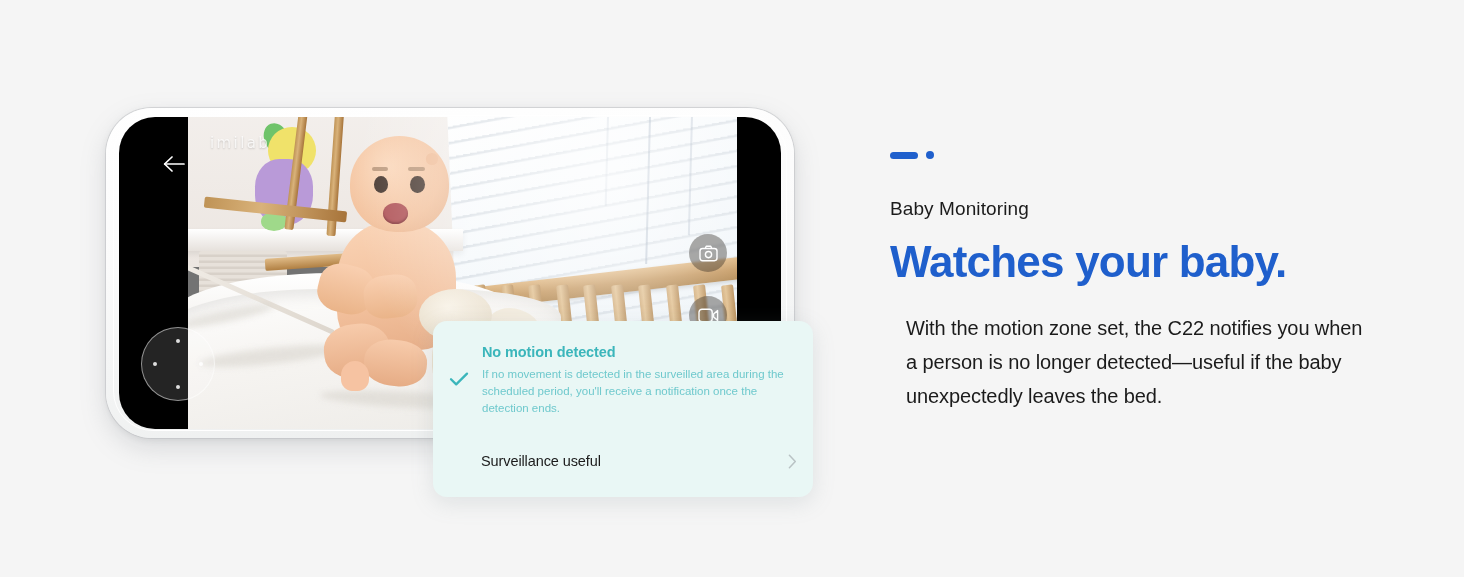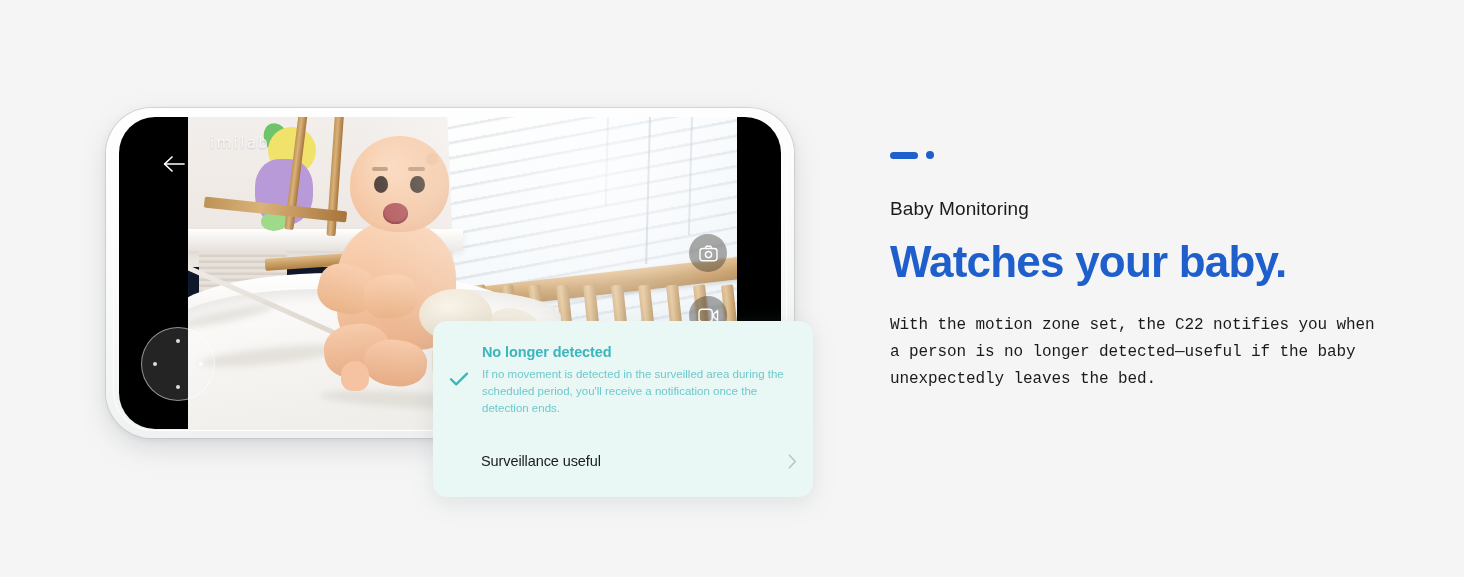--- a/index.html
+++ b/index.html
@@ -61,21 +61,21 @@
   }
 
   
   .video-area {
     position: absolute;
     left: 69px;
     top: 0px;
     width: 549px;
     height: 312px;
     overflow: hidden;
-    background: #0f172a;
+    background: #737373;
   }
 
   
   .scene { position: absolute; inset: 0; }
 
   
   .window {
     position: absolute;
     left: 48%;
     top: -4%;
@@ -478,27 +478,26 @@
   }
   .headline {
     font-size: 44px;
     font-weight: bold;
     color: #1f5fcc;
     margin: 0 0 26px 0;
     letter-spacing: -0.8px;
     line-height: 1.1;
   }
   .paragraph {
-    font-size: 16px;
+    font-size: 20px;
     color: #1b1b1b;
     line-height: 1.68;
-    margin: 0;
+    margin: 16px;
     max-width: 490px;
     letter-spacing: -0.1px;
-    font-family: Liberation Mono, monospace;
   }
 </style>
 </head>
 <body>
 
 <div class="stage">
 
   <div class="phone-wrap">
     <div class="phone-frame"></div>
 
@@ -609,21 +608,21 @@
   </div>
 
   <div class="notif-card">
     <div class="notif-top">
       <div class="check-icon">
         <svg width="20" height="16" viewBox="0 0 20 16" fill="none">
           <path d="M2 8.2 L7.2 13.4 L18 2.6" stroke="#3bb6bb" stroke-width="2.3" stroke-linecap="round" stroke-linejoin="round"></path>
         </svg>
       </div>
       <div class="notif-text">
-        <p class="notif-title">No longer detected</p>
+        <p class="notif-title">No motion detected</p>
         <p class="notif-body">If no movement is detected in the surveilled area during the scheduled period, you'll receive a notification once the detection ends.</p>
       </div>
     </div>
 
     <div class="notif-row">
       <span class="notif-row-label">Surveillance useful</span>
       <svg class="chev" width="9" height="15" viewBox="0 0 9 15" fill="none">
         <path d="M1.4 1.3 L7.3 7.5 L1.4 13.7" stroke="#b9c2c4" stroke-width="1.5" stroke-linecap="round" stroke-linejoin="round"></path>
       </svg>
     </div>

